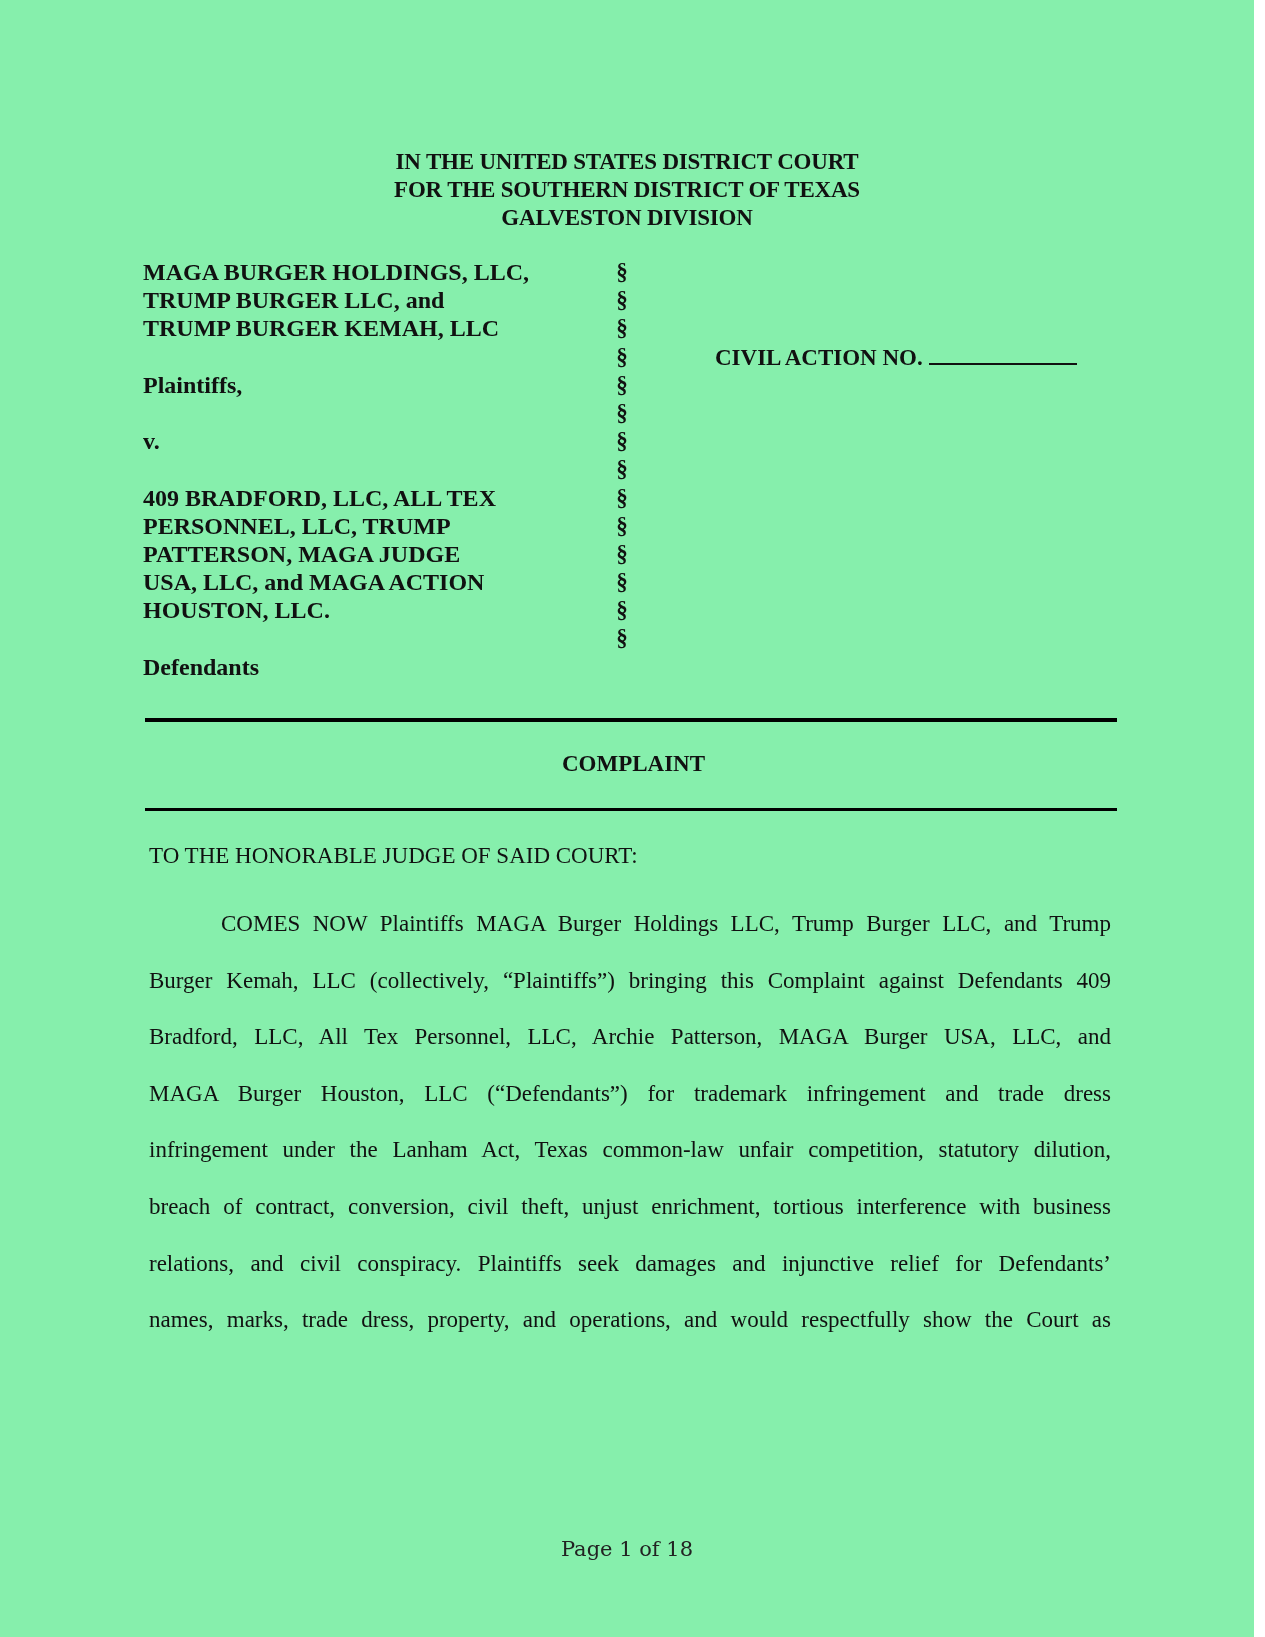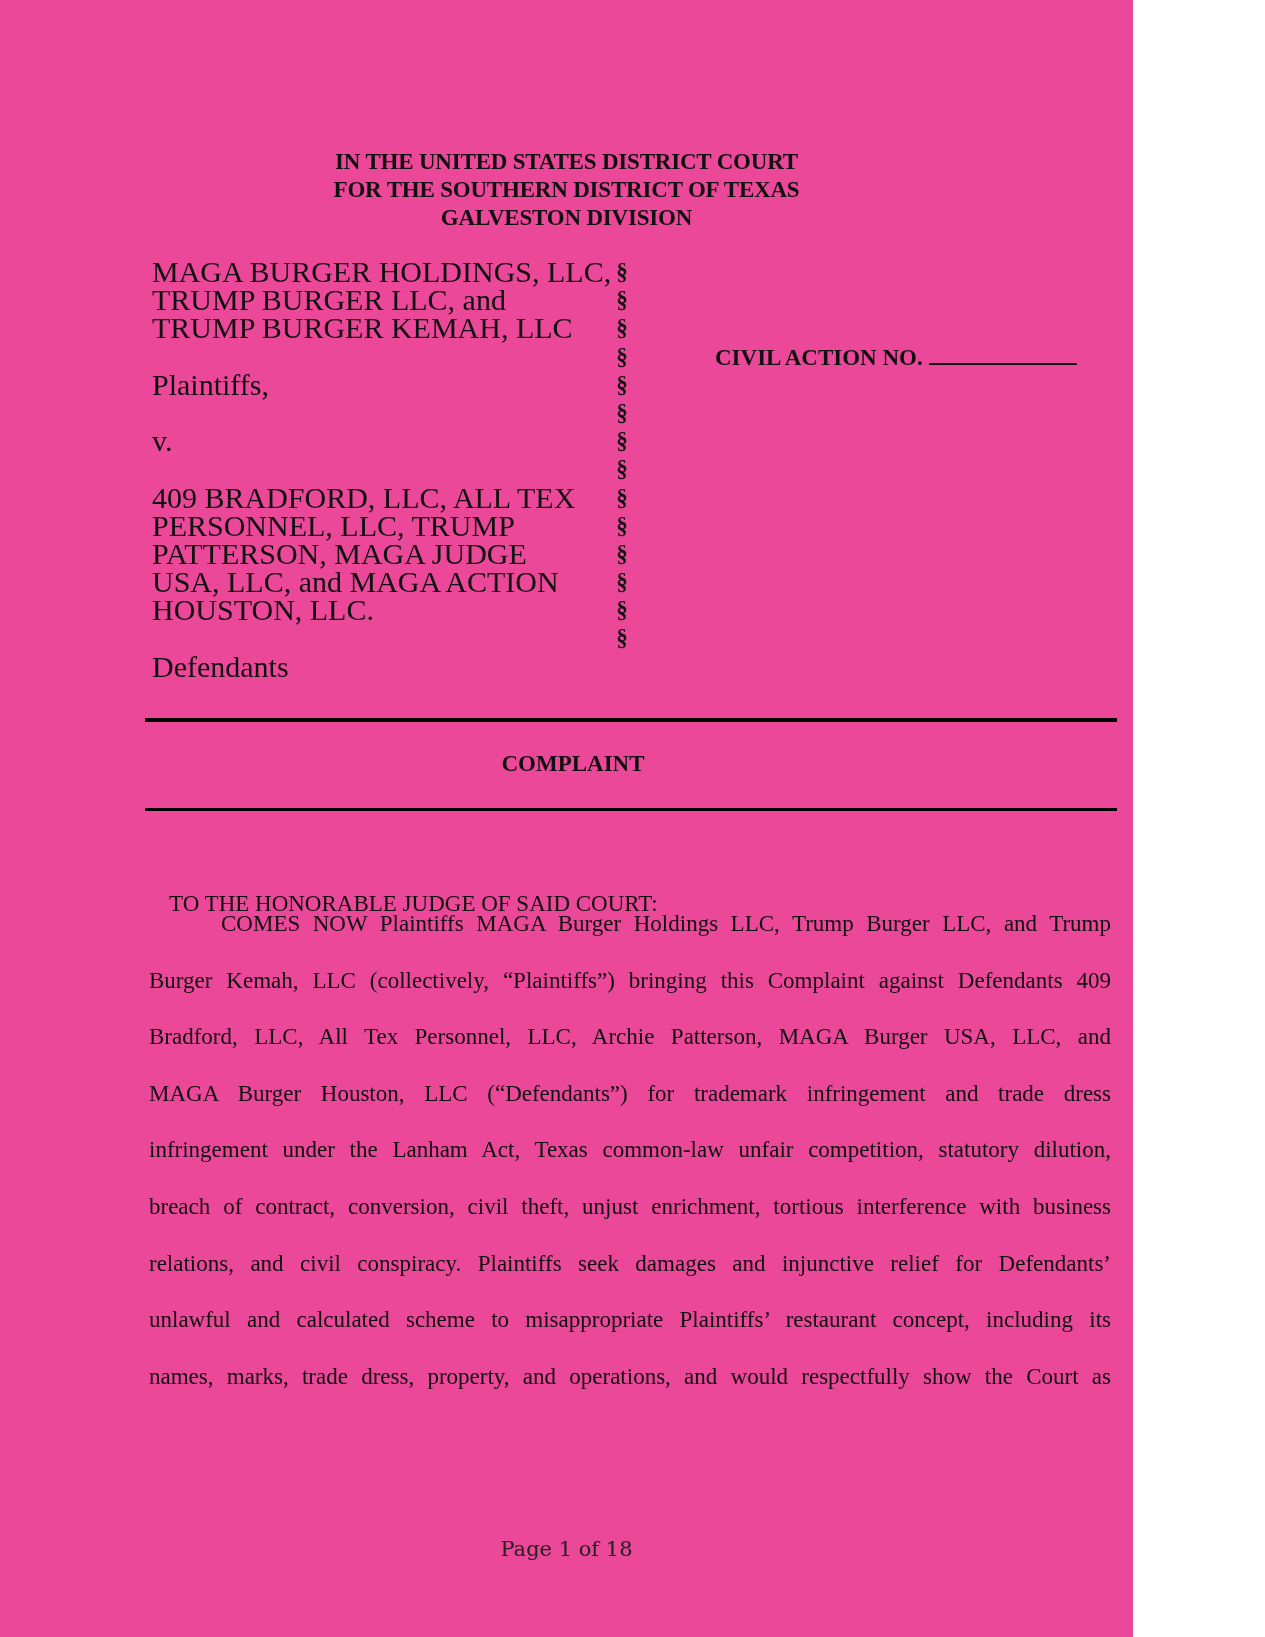--- a/index.html
+++ b/index.html
@@ -11,42 +11,42 @@
       width: 1265px;
       height: 1637px;
       position: relative;
       font-family: "Liberation Serif", "DejaVu Serif", serif;
       color: #111111;
       overflow: hidden;
     }
     .page {
       position: absolute;
       left: 0; top: 0;
-      width: 1133px; height: 1637px;
-      background: #ec4899;
+      width: 1254px; height: 1637px;
+      background: #86efac;
     }
     .court-header {
       position: absolute;
       left: 0; right: 0;
       top: 148px;
       text-align: center;
       font-weight: bold;
       font-size: 23px;
       line-height: 28px;
       letter-spacing: -0.2px;
     }
     .court-header div { white-space: nowrap; }
 
     .caption-left {
       position: absolute;
-      left: 152px;
+      left: 143px;
       top: 258px;
       width: 420px;
-      font-weight: normal;
-      font-size: 30px;
+      font-weight: bold;
+      font-size: 24px;
       line-height: 28.2px;
     }
     .caption-left .line { white-space: nowrap; height: 28.2px; }
     .caption-left .gap { height: 28.2px; }
 
     .section-column {
       position: absolute;
       left: 610px;
       top: 258px;
       width: 24px;
@@ -91,25 +91,24 @@
       text-align: center;
       font-weight: bold;
       font-size: 23px;
       line-height: 28px;
       padding-left: 13px;
     }
 
     .salutation {
       position: absolute;
       left: 149px;
-      top: 890px;
+      top: 842px;
       font-size: 23px;
       line-height: 28px;
       white-space: nowrap;
-      margin-left: 20px;
     }
 
     .body-para {
       position: absolute;
       left: 149px;
       top: 896px;
       width: 962px;
       font-size: 23px;
       line-height: 56.6px;
       text-align: justify;
@@ -192,19 +191,18 @@
   <div class="salutation">TO THE HONORABLE JUDGE OF SAID COURT:</div>
 
   <div class="body-para">
     <span class="line first" style="white-space: normal; overflow: hidden;">COMES NOW Plaintiffs MAGA Burger Holdings LLC, Trump Burger LLC, and Trump</span>
     <span class="line" style="white-space: normal; overflow: hidden;">Burger Kemah, LLC (collectively, “Plaintiffs”) bringing this Complaint against Defendants 409</span>
     <span class="line" style="white-space: normal; overflow: hidden;">Bradford, LLC, All Tex Personnel, LLC, Archie Patterson, MAGA Burger USA, LLC, and</span>
     <span class="line" style="white-space: normal; overflow: hidden;">MAGA Burger Houston, LLC (“Defendants”) for trademark infringement and trade dress</span>
     <span class="line" style="white-space: normal; overflow: hidden;">infringement under the Lanham Act, Texas common-law unfair competition, statutory dilution,</span>
     <span class="line" style="white-space: normal; overflow: hidden;">breach of contract, conversion, civil theft, unjust enrichment, tortious interference with business</span>
     <span class="line" style="white-space: normal; overflow: hidden;">relations, and civil conspiracy. Plaintiffs seek damages and injunctive relief for Defendants’</span>
-    <span class="line" style="white-space: normal; overflow: hidden;">unlawful and calculated scheme to misappropriate Plaintiffs’ restaurant concept, including its</span>
     <span class="line" style="white-space: normal; overflow: hidden;">names, marks, trade dress, property, and operations, and would respectfully show the Court as</span>
   </div>
 
   <div class="footer">Page 1 of 18</div>
 
 </div>
 
 </body></html>

